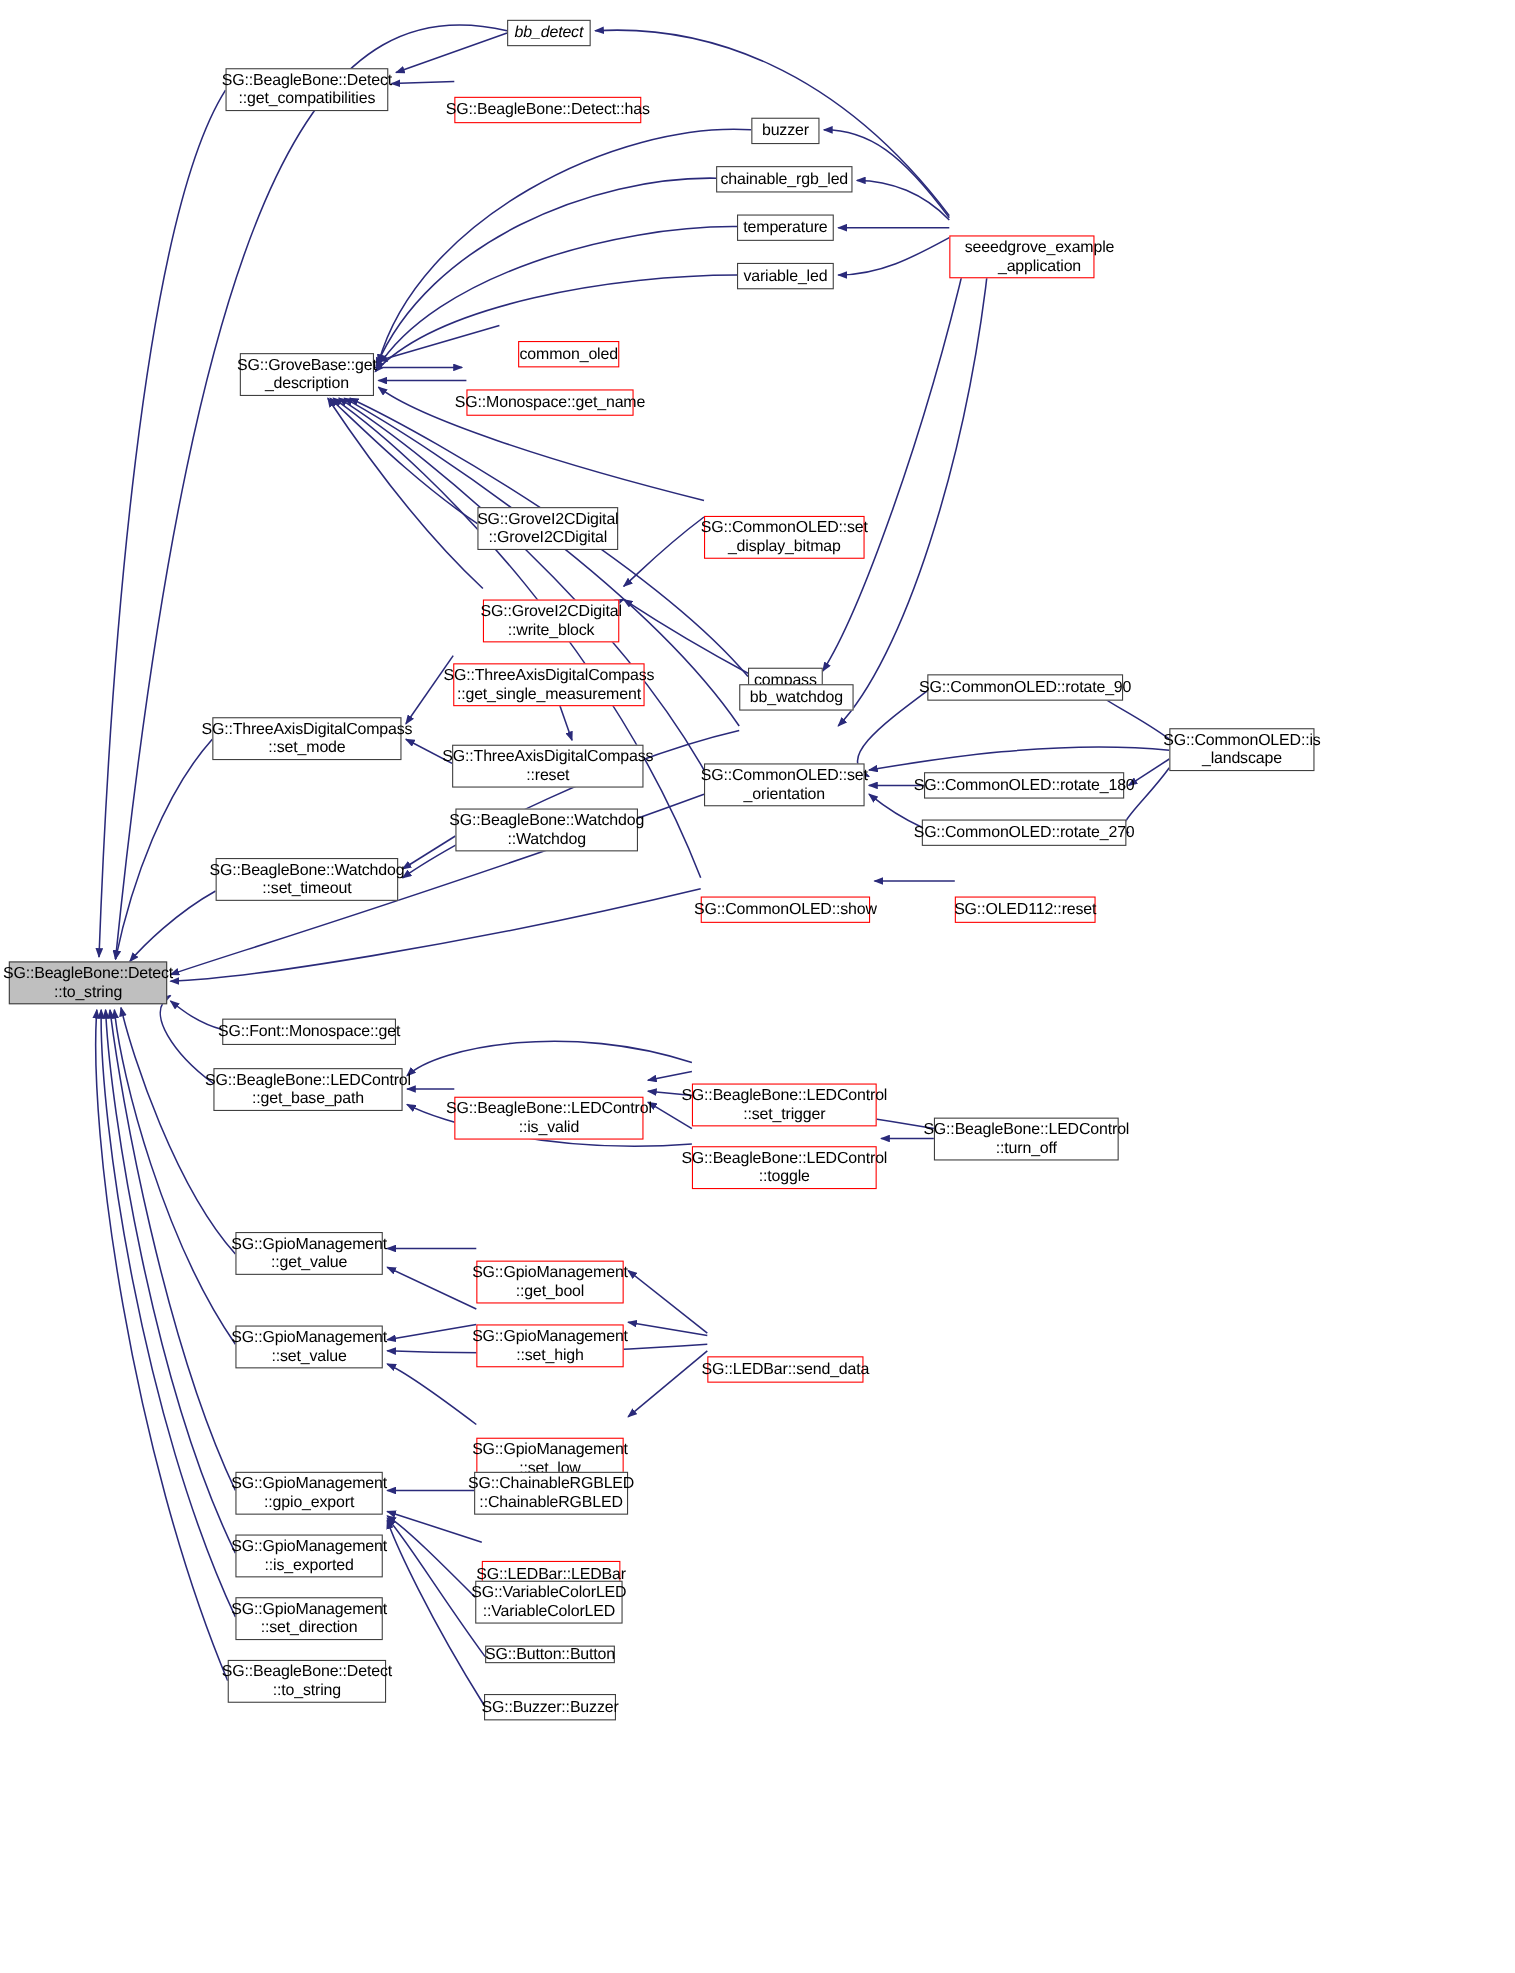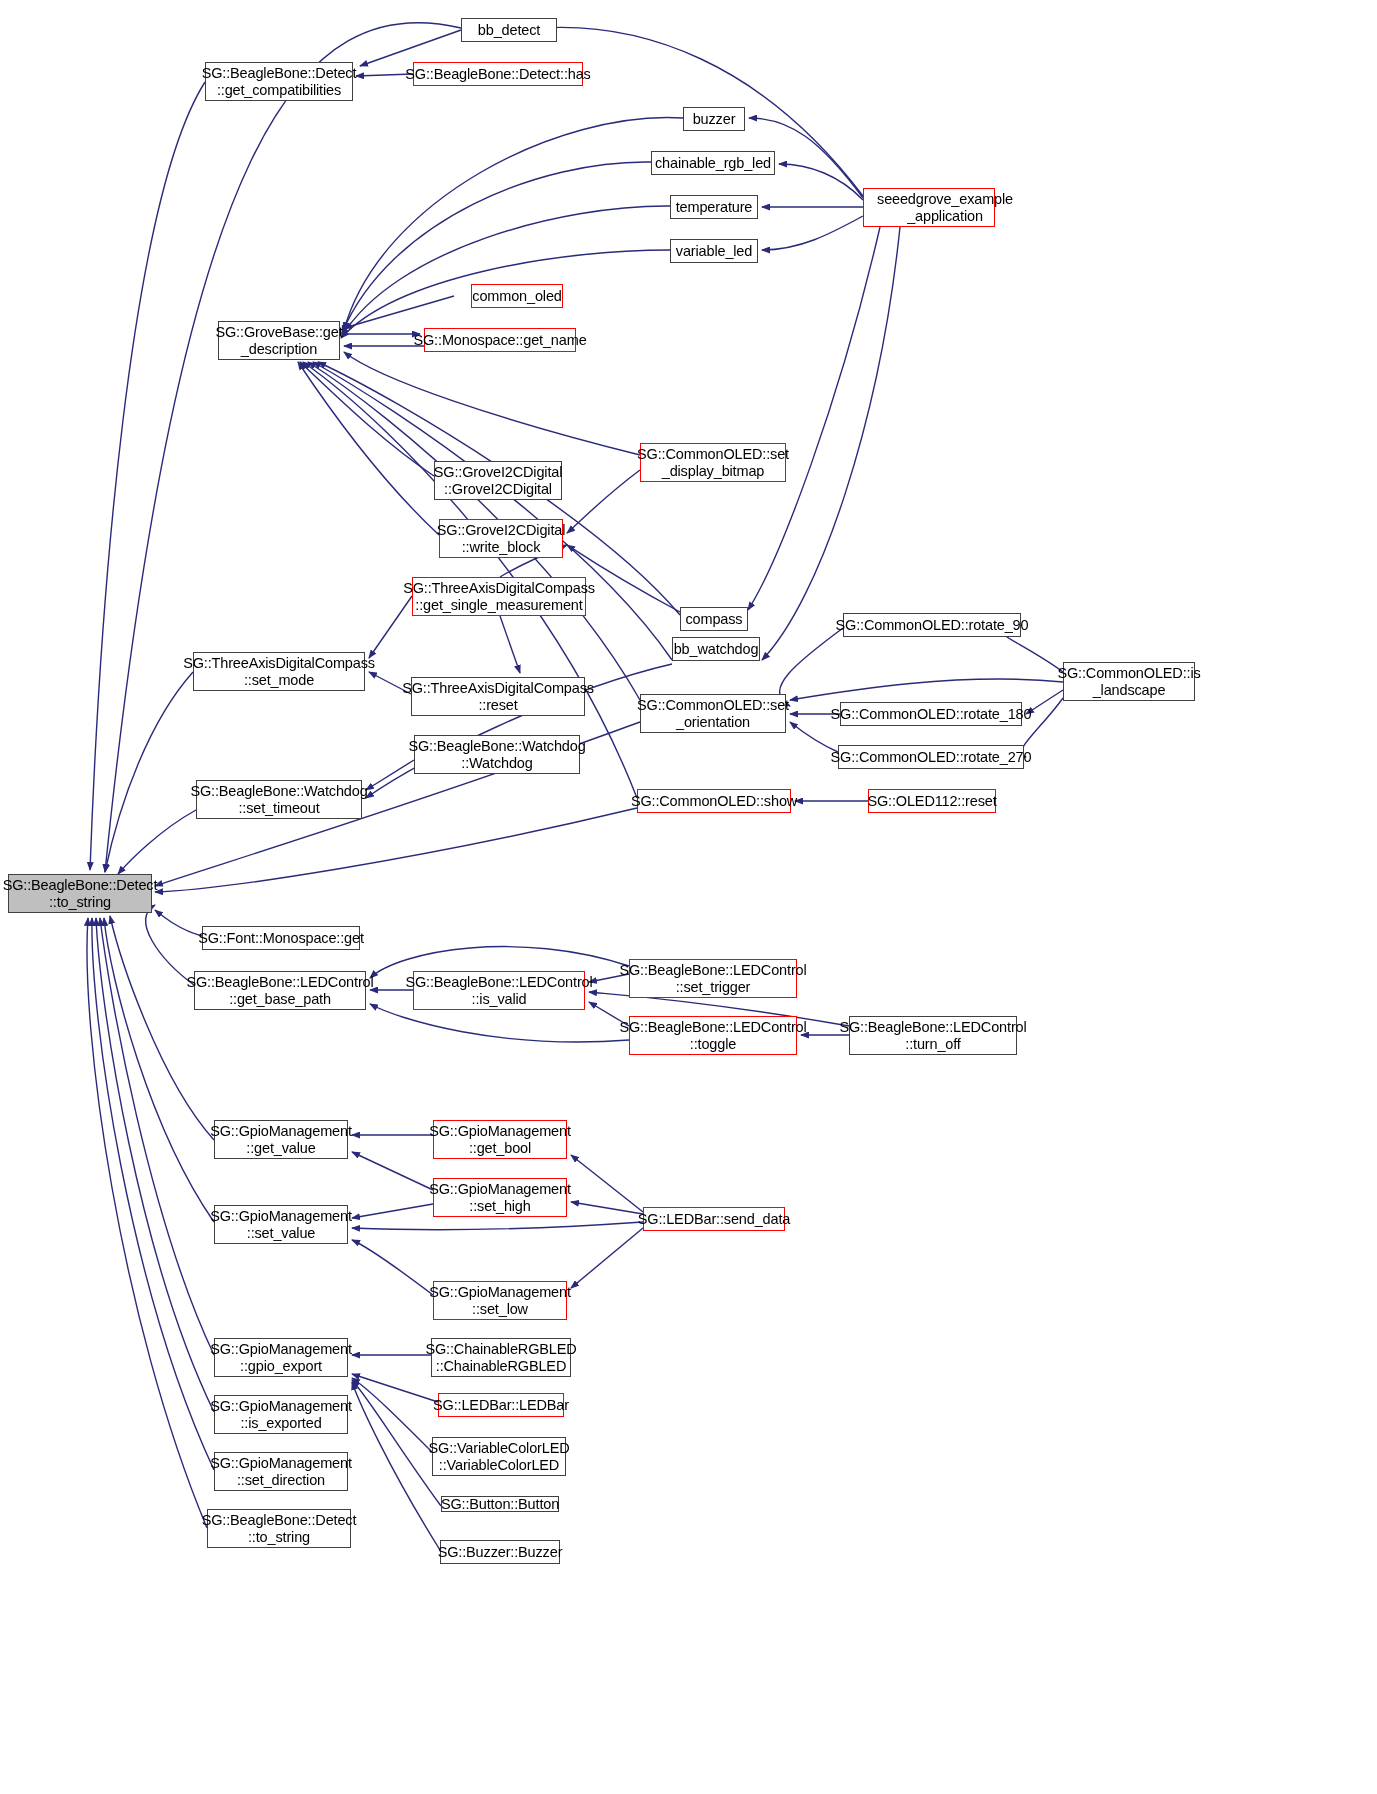--- a/index.html
+++ b/index.html
@@ -35,20 +35,21 @@
     border: 1px solid #404040;
     color: #000000;
     font-size: 14.5px;
     line-height: 1.16;
     white-space: pre-line;
     letter-spacing: -0.15px;
     z-index: 5;
   }
   .node.red {
     border-color: #ff0000;
+    margin-top: 26px;
   }
   .node.current {
     background: #bfbfbf;
     border-color: #404040;
   }
   .node-label {
     display: block;
     padding: 0 3px;
   }
 </style>
@@ -134,21 +135,21 @@
         <path d="M 440 1550 C 390 1470 360 1405 352 1382" fill="none" stroke="#2a2a7a" stroke-width="1.4" marker-end="url(#arrowhead)"></path>
         <path d="M 214 1355 C 150 1220 110 1000 100 918" fill="none" stroke="#2a2a7a" stroke-width="1.4" marker-end="url(#arrowhead)"></path>
         <path d="M 214 1412 C 140 1260 100 1010 96 918" fill="none" stroke="#2a2a7a" stroke-width="1.4" marker-end="url(#arrowhead)"></path>
         <path d="M 214 1470 C 130 1290 90 1020 92 918" fill="none" stroke="#2a2a7a" stroke-width="1.4" marker-end="url(#arrowhead)"></path>
         <path d="M 207 1528 C 120 1320 80 1030 88 918" fill="none" stroke="#2a2a7a" stroke-width="1.4" marker-end="url(#arrowhead)"></path>
       </g>
   </svg>
   <div id="nodes-layer">
       <div class="node current" style="left: 8px; top: 874px; width: 144px; height: 39px;"><span class="node-label">SG::BeagleBone::Detect
 ::to_string</span></div>
-      <div class="node" style="left: 461px; top: 18px; width: 96px; height: 24px;"><span class="node-label">bb_detect</span></div>
+      <div class="node" style="left: 461px; top: 18px; width: 76px; height: 24px; font-style: italic;"><span class="node-label">bb_detect</span></div>
       <div class="node" style="left: 205px; top: 62px; width: 148px; height: 39px;"><span class="node-label">SG::BeagleBone::Detect
 ::get_compatibilities</span></div>
       <div class="node red" style="left: 413px; top: 62px; width: 170px; height: 24px;"><span class="node-label">SG::BeagleBone::Detect::has</span></div>
       <div class="node" style="left: 683px; top: 107px; width: 62px; height: 24px;"><span class="node-label">buzzer</span></div>
       <div class="node" style="left: 651px; top: 151px; width: 124px; height: 24px;"><span class="node-label">chainable_rgb_led</span></div>
       <div class="node" style="left: 670px; top: 195px; width: 88px; height: 24px;"><span class="node-label">temperature</span></div>
       <div class="node" style="left: 670px; top: 239px; width: 88px; height: 24px;"><span class="node-label">variable_led</span></div>
       <div class="node red" style="left: 863px; top: 188px; width: 132px; height: 39px; padding-left: 32px;"><span class="node-label">seeedgrove_example
 _application</span></div>
       <div class="node red" style="left: 471px; top: 284px; width: 92px; height: 24px;"><span class="node-label">common_oled</span></div>
@@ -159,21 +160,21 @@
 _display_bitmap</span></div>
       <div class="node" style="left: 434px; top: 461px; width: 128px; height: 39px;"><span class="node-label">SG::GroveI2CDigital
 ::GroveI2CDigital</span></div>
       <div class="node red" style="left: 439px; top: 519px; width: 124px; height: 39px;"><span class="node-label">SG::GroveI2CDigital
 ::write_block</span></div>
       <div class="node red" style="left: 412px; top: 577px; width: 174px; height: 39px;"><span class="node-label">SG::ThreeAxisDigitalCompass
 ::get_single_measurement</span></div>
       <div class="node" style="left: 680px; top: 607px; width: 68px; height: 24px; text-align: center;"><span class="node-label">compass</span></div>
       <div class="node" style="left: 193px; top: 652px; width: 172px; height: 39px;"><span class="node-label">SG::ThreeAxisDigitalCompass
 ::set_mode</span></div>
-      <div class="node" style="left: 672px; top: 637px; width: 88px; height: 24px;"><span class="node-label">bb_watchdog</span></div>
+      <div class="node" style="left: 672px; top: 622px; width: 104px; height: 24px;"><span class="node-label">bb_watchdog</span></div>
       <div class="node" style="left: 411px; top: 677px; width: 174px; height: 39px;"><span class="node-label">SG::ThreeAxisDigitalCompass
 ::reset</span></div>
       <div class="node" style="left: 843px; top: 613px; width: 178px; height: 24px;"><span class="node-label">SG::CommonOLED::rotate_90</span></div>
       <div class="node" style="left: 640px; top: 694px; width: 146px; height: 39px;"><span class="node-label">SG::CommonOLED::set
 _orientation</span></div>
       <div class="node" style="left: 840px; top: 702px; width: 182px; height: 24px;"><span class="node-label">SG::CommonOLED::rotate_180</span></div>
       <div class="node" style="left: 1063px; top: 662px; width: 132px; height: 39px;"><span class="node-label">SG::CommonOLED::is
 _landscape</span></div>
       <div class="node" style="left: 838px; top: 745px; width: 186px; height: 24px;"><span class="node-label">SG::CommonOLED::rotate_270</span></div>
       <div class="node" style="left: 414px; top: 735px; width: 166px; height: 39px;"><span class="node-label">SG::BeagleBone::Watchdog

